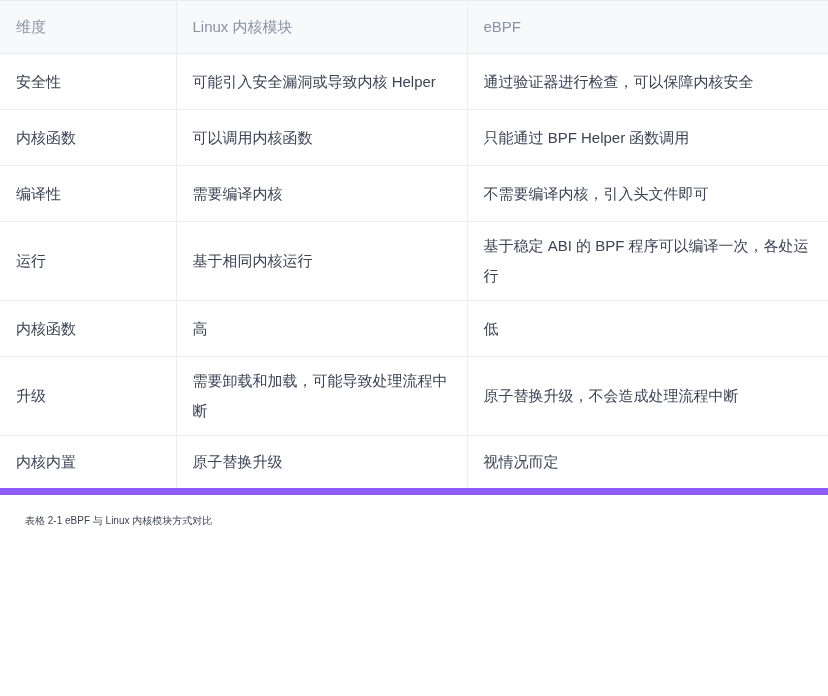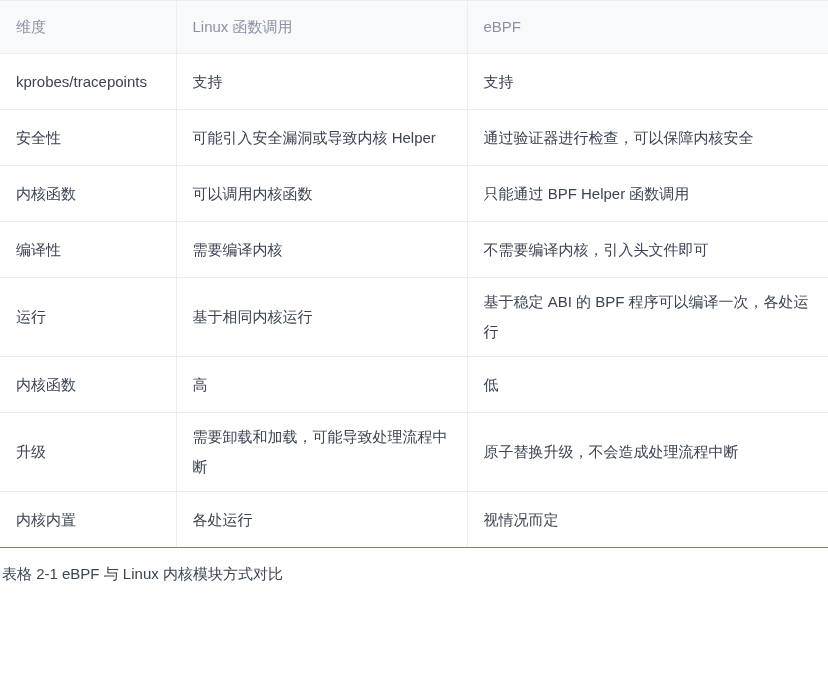--- a/index.html
+++ b/index.html
@@ -39,52 +39,48 @@
     background: #f8f9fb;
     color: #8a93a3;
     height: 53px;
   }
   tbody td {
     background: #ffffff;
     color: #3c4453;
   }
   tbody tr { height: 56px; }
   tbody tr.tall { height: 79px; }
-  tbody tr:last-child td { border-bottom: 1px solid #8b5cf6; }
+  tbody tr:last-child td { border-bottom: 7px solid #8b5cf6; }
   .caption {
     margin-top: 16px;
     padding-left: 2px;
-    font-size: 15px;
+    font-size: 10px;
     line-height: 20px;
     color: #3c4453;
+    margin-left: 23px;
   }
 </style>
 </head>
 <body>
 
 <div class="page">
   <table class="compare">
     <colgroup>
       <col class="c1">
         <col class="c2">
         <col class="c3">
     </colgroup>
     <thead>
       <tr>
         <th>维度</th>
-        <th>Linux 函数调用</th>
+        <th>Linux 内核模块</th>
         <th>eBPF</th>
       </tr>
     </thead>
     <tbody>
-      <tr>
-        <td>kprobes/tracepoints</td>
-        <td>支持</td>
-        <td>支持</td>
-      </tr>
       <tr>
         <td>安全性</td>
         <td>可能引入安全漏洞或导致内核 Helper</td>
         <td>通过验证器进行检查，可以保障内核安全</td>
       </tr>
       <tr>
         <td>内核函数</td>
         <td>可以调用内核函数</td>
         <td>只能通过 BPF Helper 函数调用</td>
       </tr>
@@ -103,19 +99,19 @@
         <td>高</td>
         <td>低</td>
       </tr>
       <tr class="tall">
         <td>升级</td>
         <td>需要卸载和加载，可能导致处理流程中断</td>
         <td>原子替换升级，不会造成处理流程中断</td>
       </tr>
       <tr>
         <td>内核内置</td>
-        <td>各处运行</td>
+        <td>原子替换升级</td>
         <td>视情况而定</td>
       </tr>
     </tbody>
   </table>
   <div class="caption">表格 2-1 eBPF 与 Linux 内核模块方式对比</div>
 </div>
 
 </body></html>

